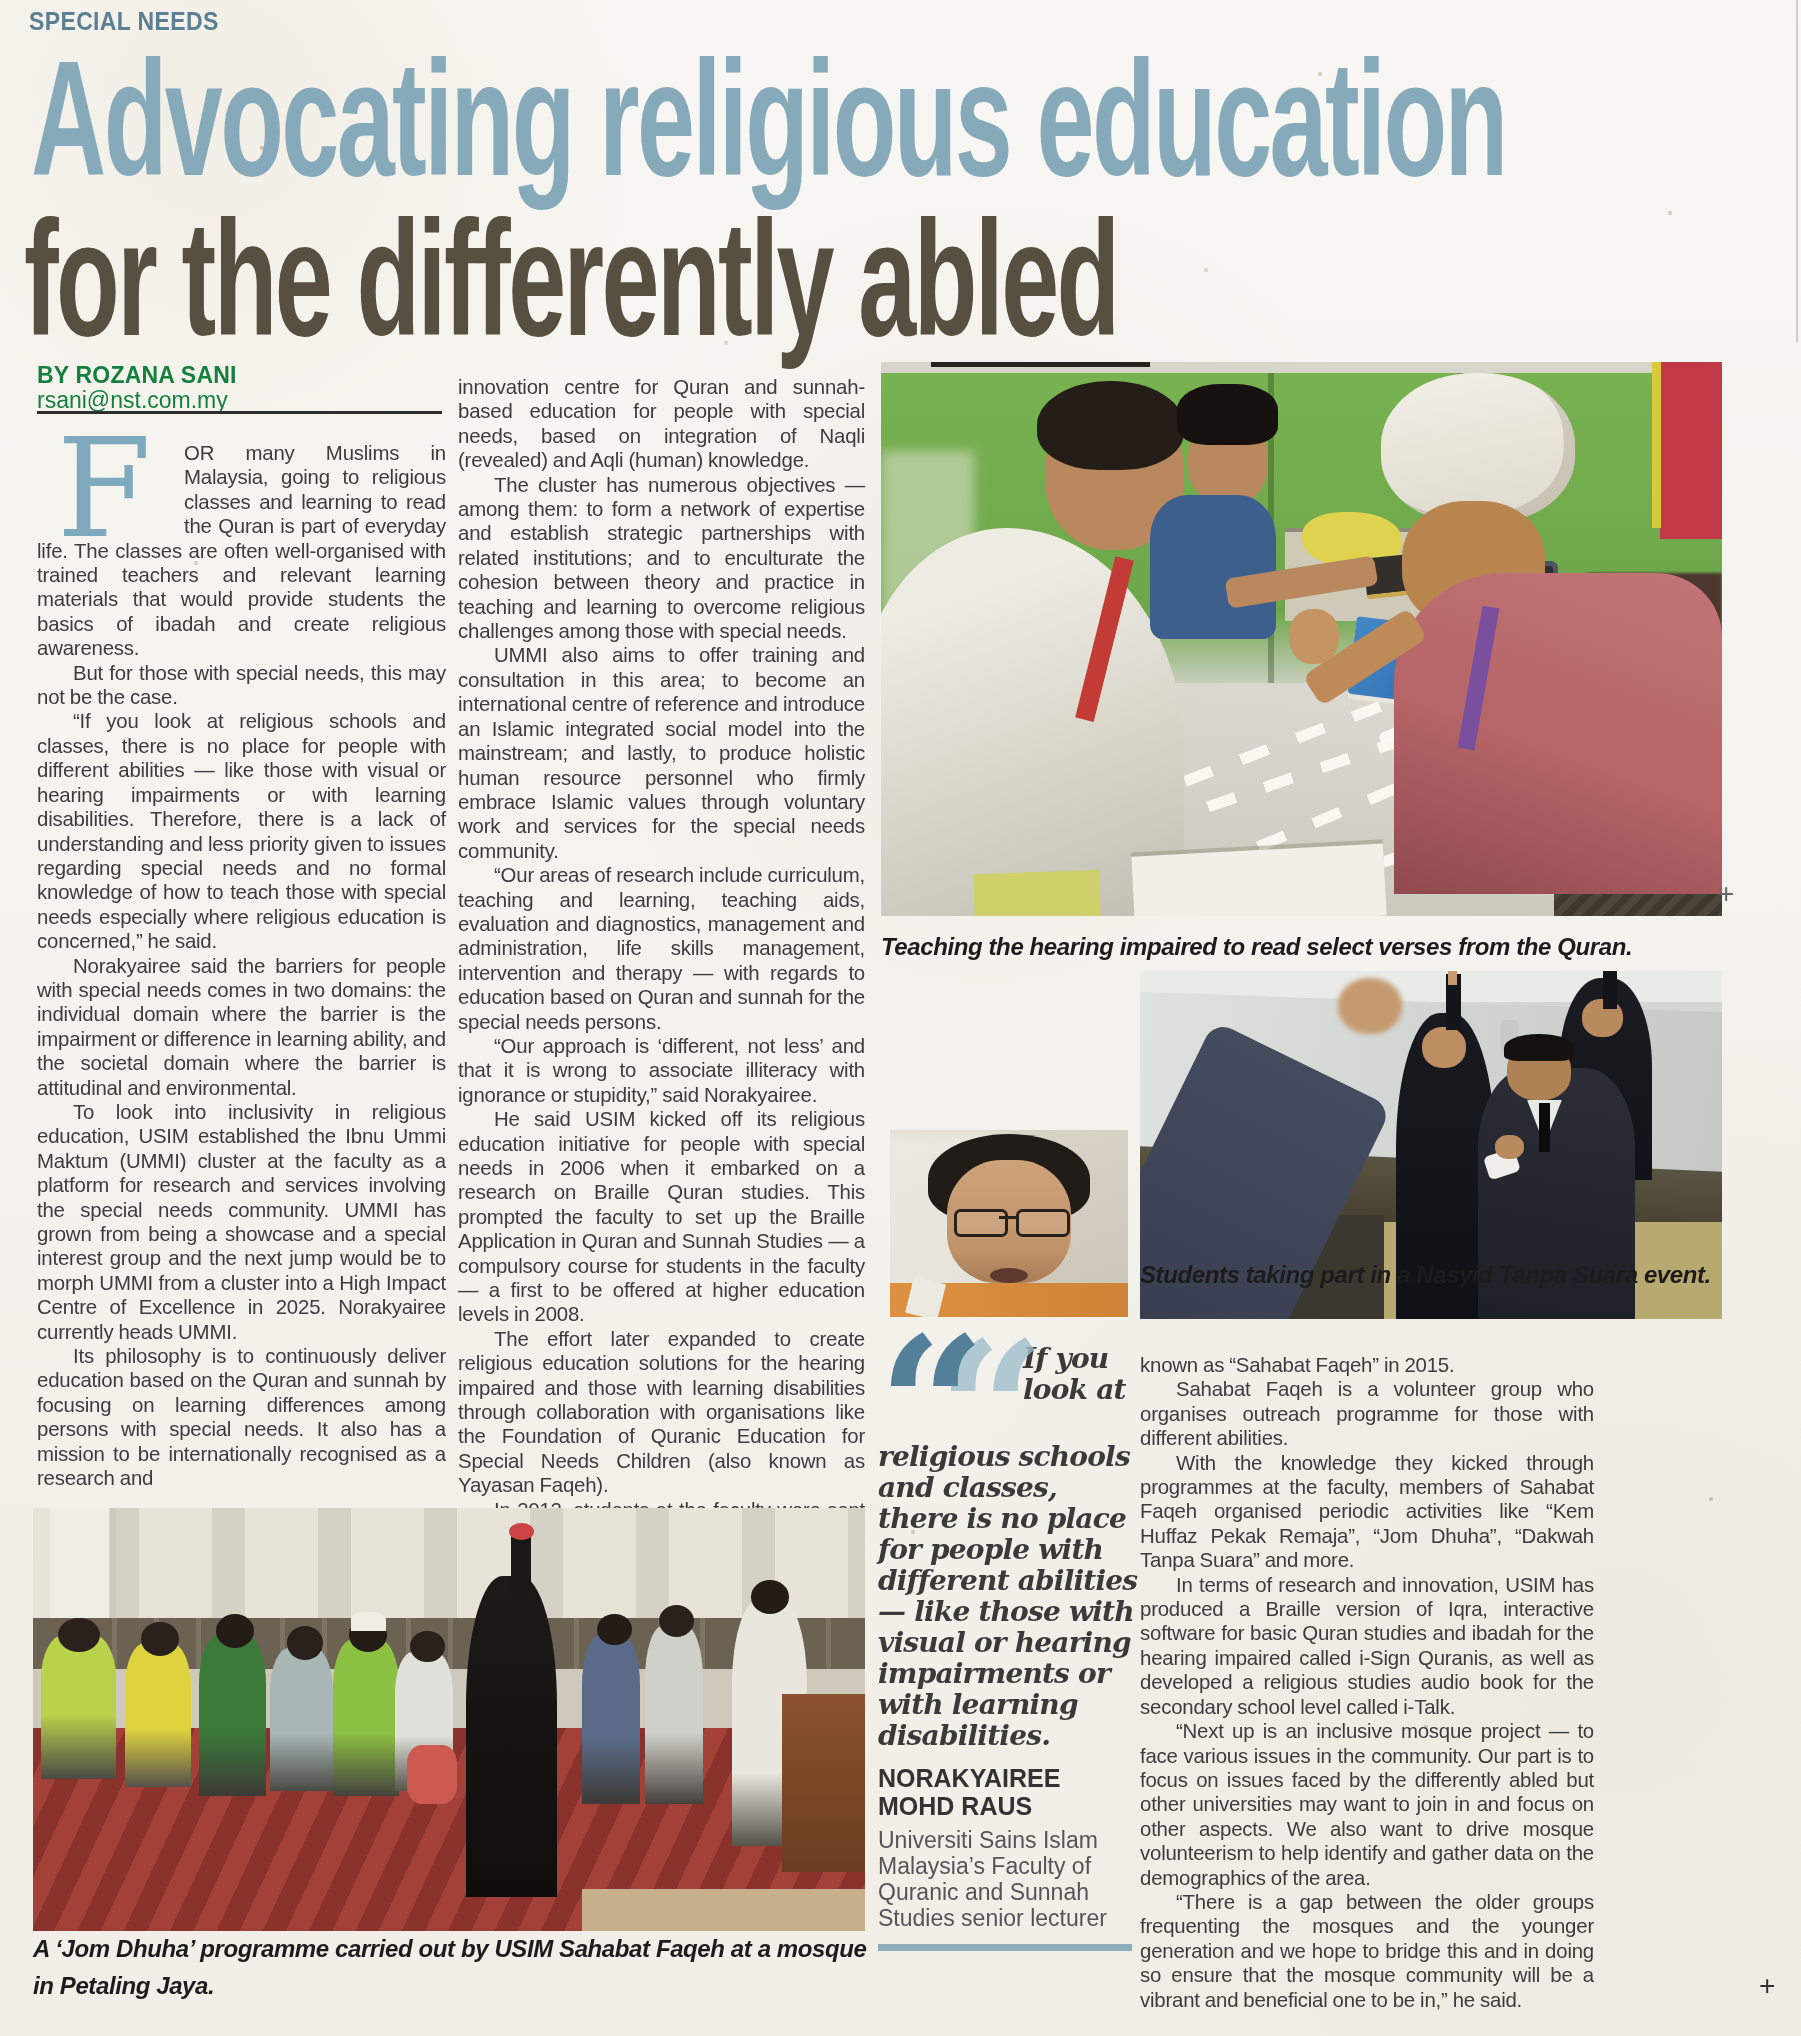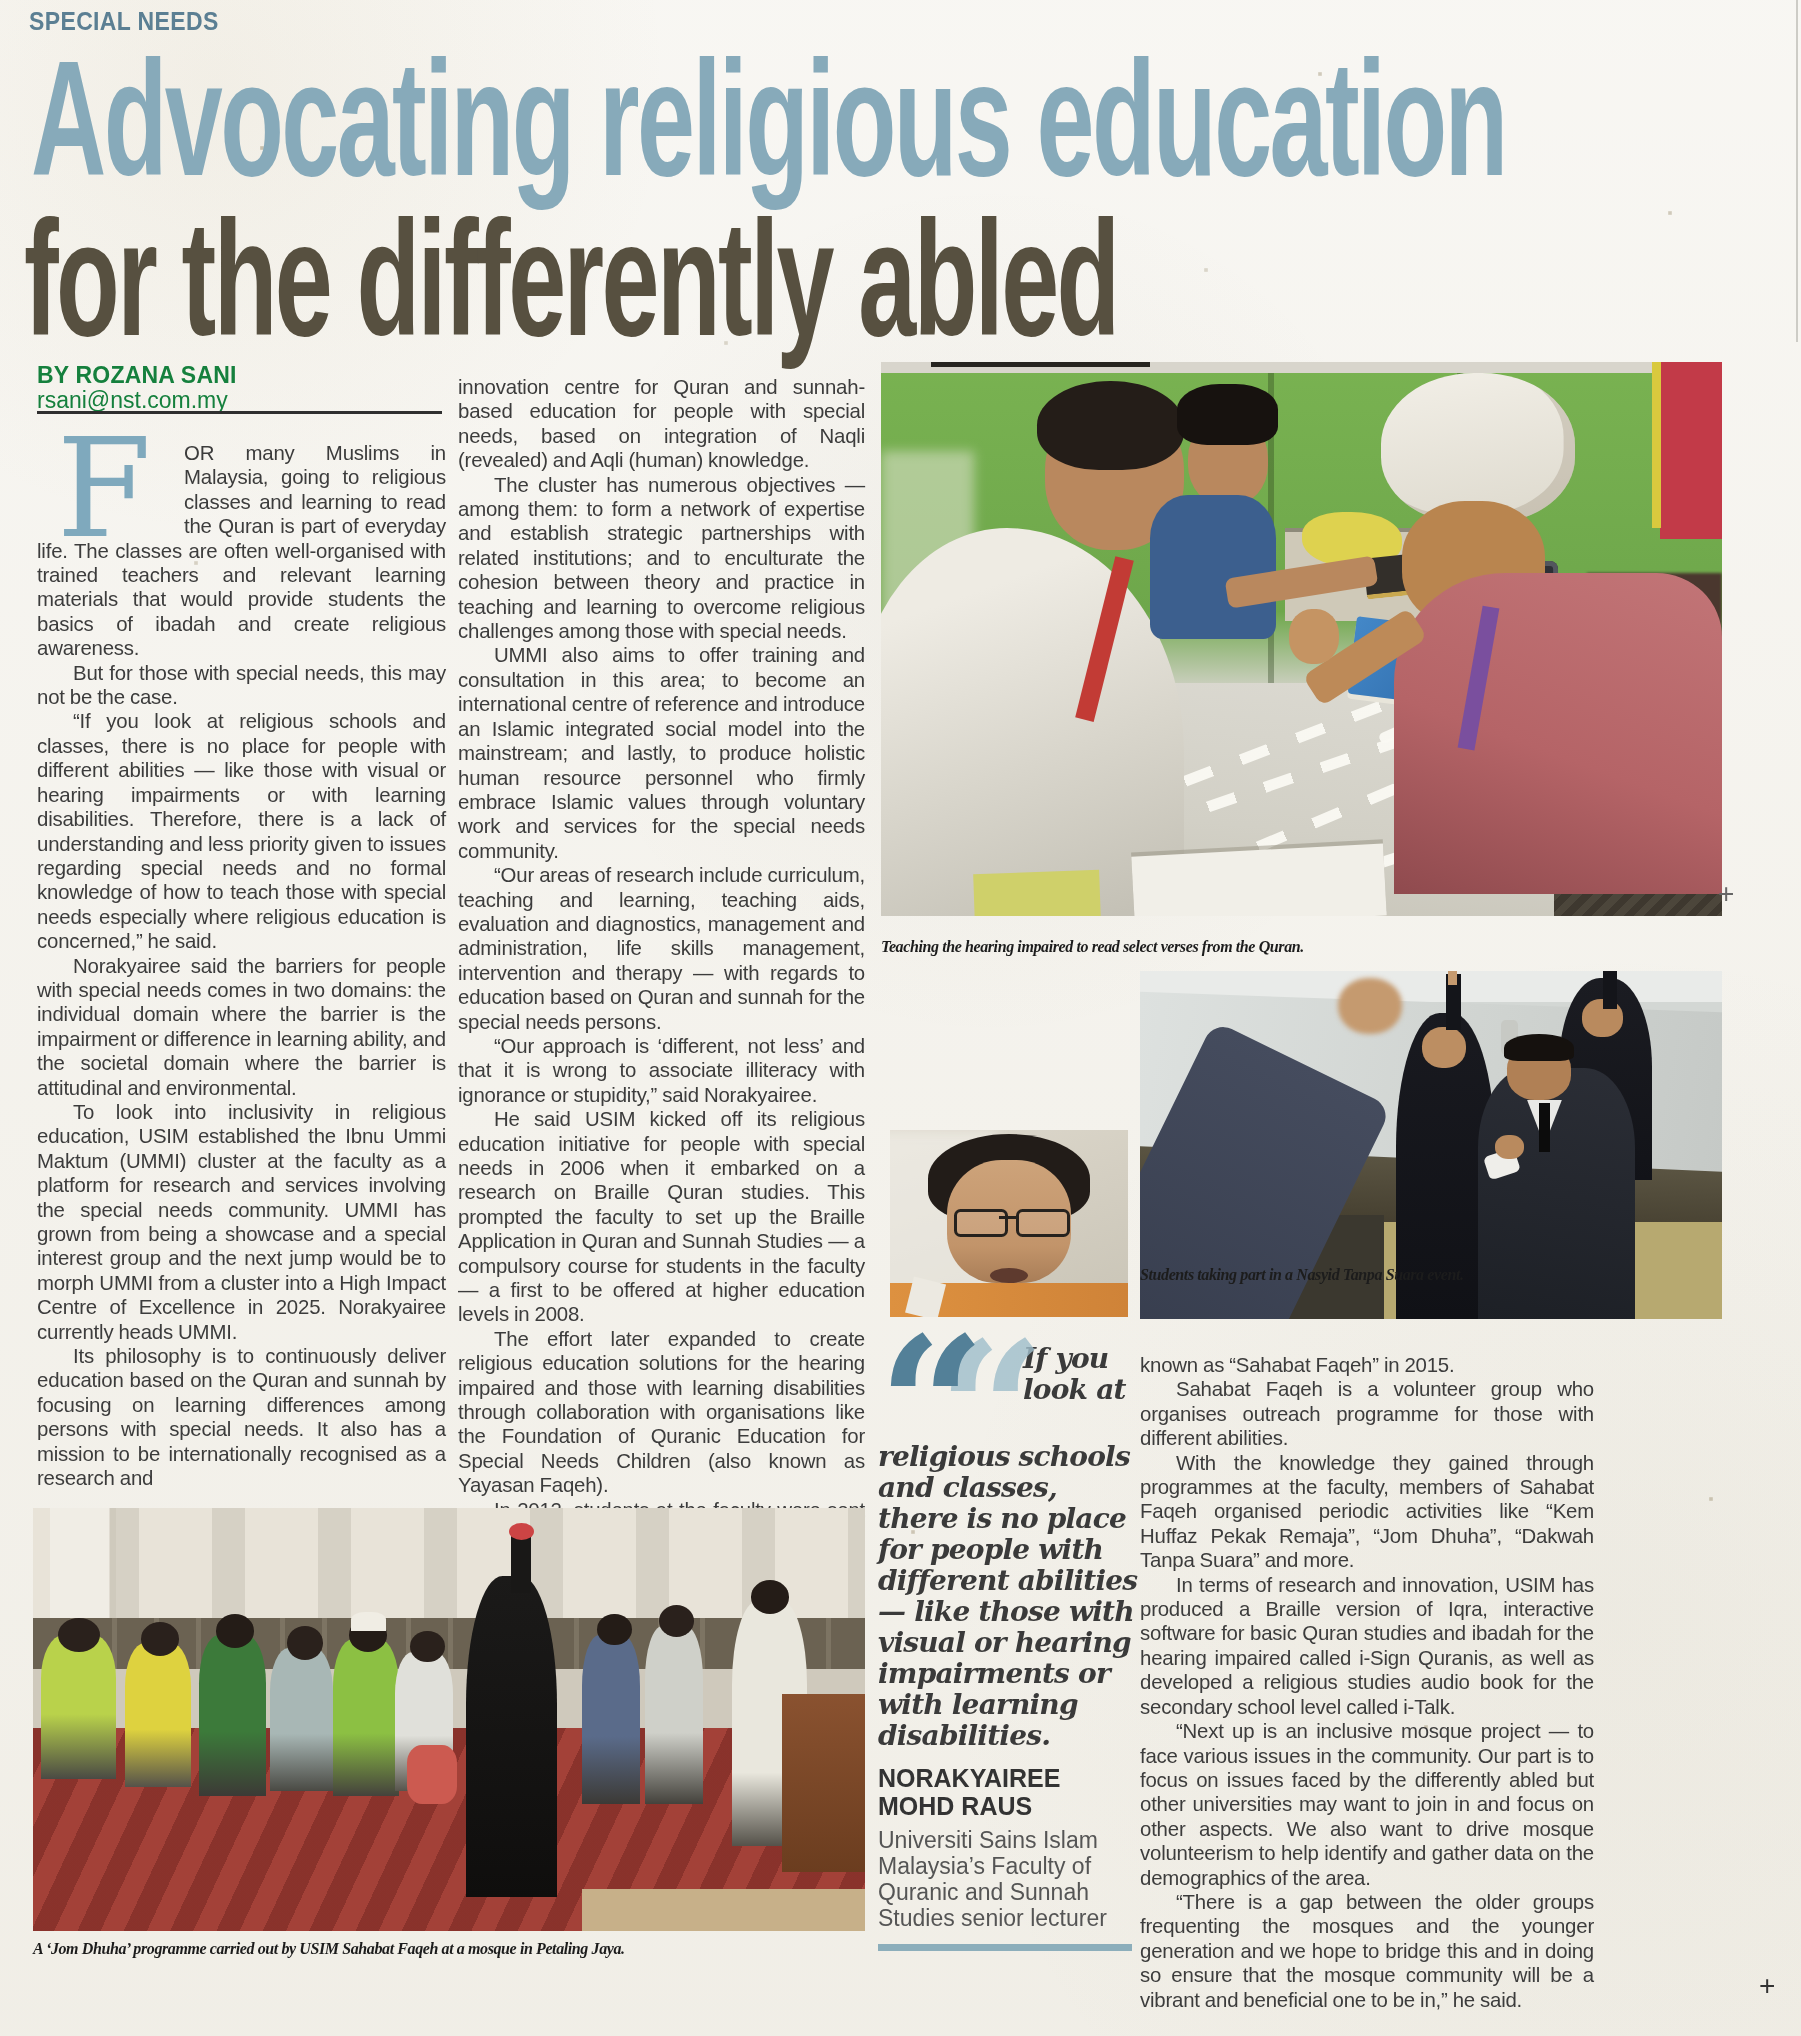--- a/index.html
+++ b/index.html
@@ -34,22 +34,22 @@
         letter-spacing:-0.2px;word-spacing:-0.4px;color:#3c3c3c;}
   .col p{margin:0;text-indent:36px;}
   .col p.noindent{text-indent:0;}
   .col1{left:37px;top:441px;width:409px;}
   .col2{left:458px;top:375px;width:407px;}
   .col3{left:1140px;top:1353px;width:454px;}
   .dropcap{float:left;width:147px;height:96px;font-family:"DejaVu Serif",serif;
         font-size:137px;line-height:96px;color:#7fa9bd;font-weight:normal;text-indent:19.5px;}
   .photo{position:absolute;overflow:hidden;background:#cfcabb;}
   .ph{position:absolute;}
-  .caption{position:absolute;font-family:Liberation Serif, serif;font-style:italic;font-weight:bold;
-        font-size:16px;line-height:37px;color:#1c1c1c;letter-spacing:-0.4px;}
+  .caption{position:absolute;font-family:Liberation Sans, sans-serif;font-style:italic;font-weight:bold;
+        font-size:24px;line-height:37px;color:#1c1c1c;letter-spacing:-0.4px;}
   .pullquote{position:absolute;left:878px;top:1343px;width:261px;}
   .qmark{float:left;width:145px;height:98px;position:relative;}
   .qmark .q1{position:absolute;left:0;top:-47px;font-family:"DejaVu Serif",serif;font-weight:bold;
         font-size:187px;color:#538098;}
   .qmark .q2{position:absolute;left:60px;top:-42px;font-family:"DejaVu Serif",serif;font-weight:bold;
         font-size:187px;color:#9fbecb;opacity:.8;}
   .qtext{font-family:"DejaVu Serif",serif;font-style:italic;font-weight:bold;
         font-size:28px;line-height:31px;color:#3a3a3a;letter-spacing:-0.8px;}
   .qname{margin-top:13px;font-size:25px;line-height:28px;font-weight:bold;color:#333;}
   .qtitle{margin-top:6.5px;font-size:23px;line-height:26px;color:#555;}
@@ -187,21 +187,21 @@
       <div>NORAKYAIREE</div>
       <div>MOHD RAUS</div>
     </div>
     <div class="qtitle">Universiti Sains Islam Malaysia’s Faculty of Quranic and Sunnah Studies senior lecturer</div>
     <div class="qrule"></div>
   </div>
 
   <div class="col col3">
     <p class="noindent">known as “Sahabat Faqeh” in 2015.</p>
     <p>Sahabat Faqeh is a volunteer group who organises outreach programme for those with different abilities.</p>
-    <p>With the knowledge they gained through programmes at the faculty, members of Sahabat Faqeh organised periodic activities like “Kem Huffaz Pekak Remaja”, “Jom Dhuha”, “Dakwah Tanpa Suara” and more.</p>
+    <p>With the knowledge they kicked through programmes at the faculty, members of Sahabat Faqeh organised periodic activities like “Kem Huffaz Pekak Remaja”, “Jom Dhuha”, “Dakwah Tanpa Suara” and more.</p>
     <p>In terms of research and innovation, USIM has produced a Braille version of Iqra, interactive software for basic Quran studies and ibadah for the hearing impaired called i-Sign Quranis, as well as developed a religious studies audio book for the secondary school level called i-Talk.</p>
     <p>“Next up is an inclusive mosque project — to face various issues in the community. Our part is to focus on issues faced by the differently abled but other universities may want to join in and focus on other aspects. We also want to drive mosque volunteerism to help identify and gather data on the demographics of the area.</p>
     <p>“There is a gap between the older groups frequenting the mosques and the younger generation and we hope to bridge this and in doing so ensure that the mosque community will be a vibrant and beneficial one to be in,” he said.</p>
   </div>
 
   <div class="photo" style="left:33px;top:1508px;width:832px;height:423px;background:#ddd8cd;">
     <div class="ph" style="left:0;top:0;width:100%;height:30%;background:repeating-linear-gradient(90deg,#e8e3d8 0 73px,#d6d1c5 73px 106px);"></div>
     <div class="ph" style="left:2%;top:0;width:8%;height:52%;background:#f0ede5;box-shadow:inset -6.5px 0 0 #cfcabd;"></div>
     <div class="ph" style="left:0;top:26%;width:100%;height:12%;background:repeating-linear-gradient(90deg,#6b6252 0 37px,#7d7463 37px 42px);"></div>
     <div class="ph" style="left:0;top:38%;width:100%;height:16%;background:#cfc9bc;"></div>

